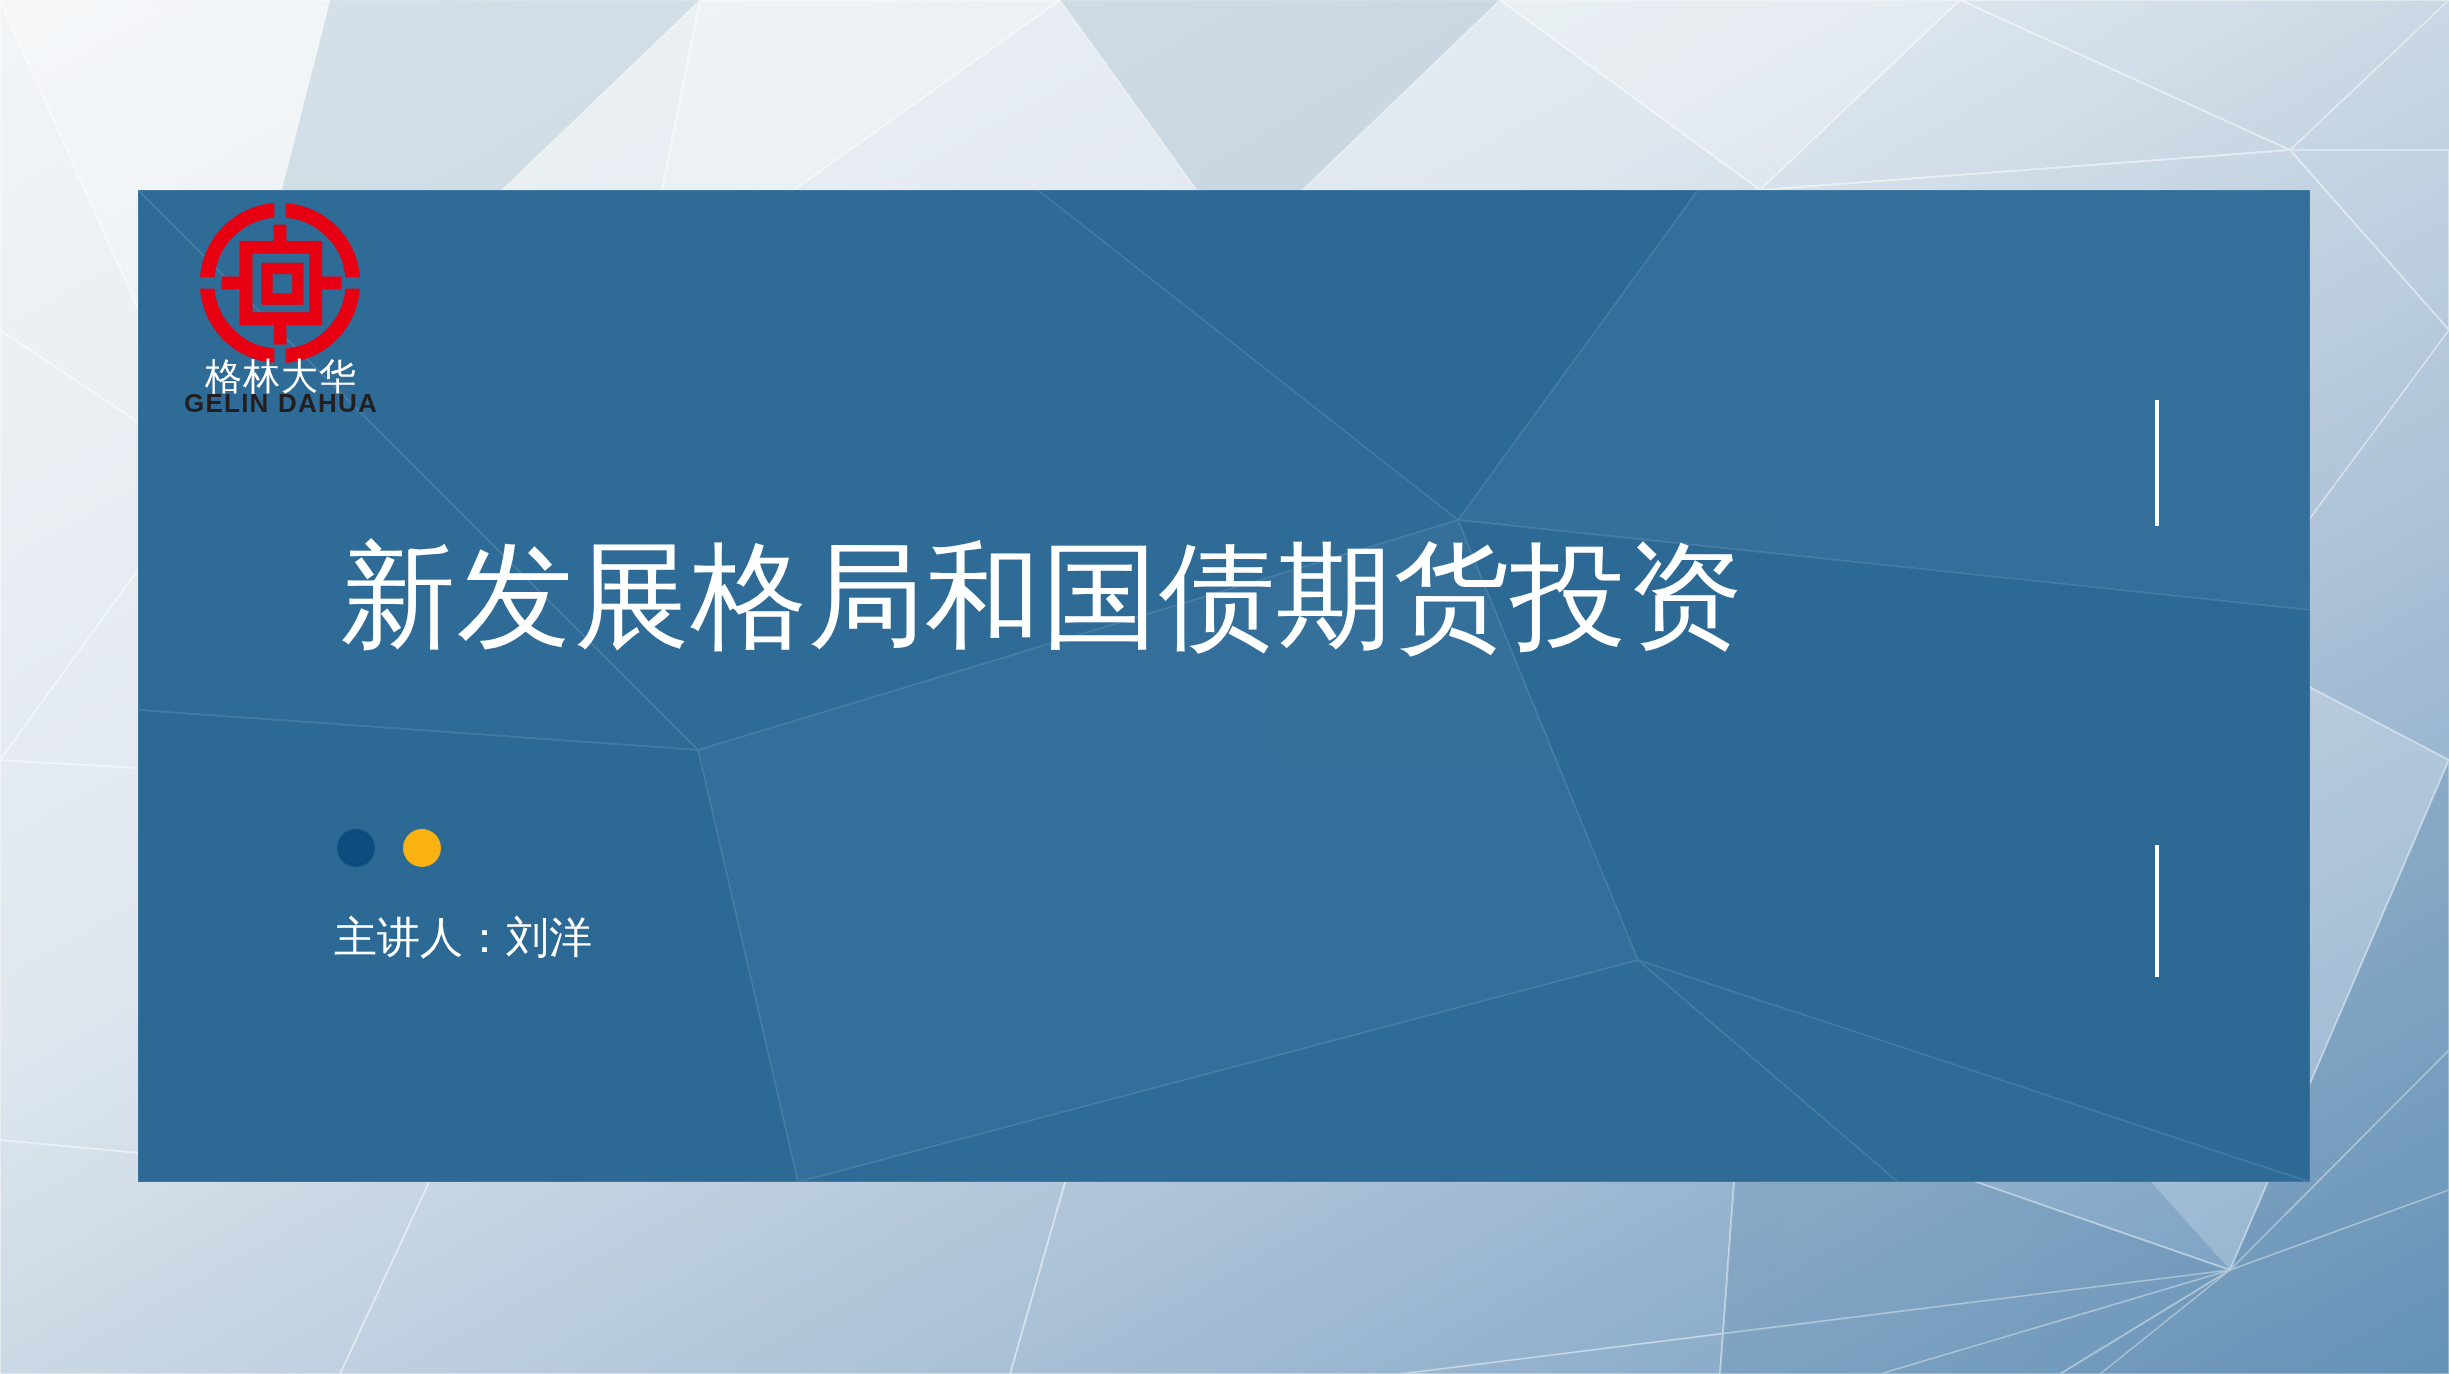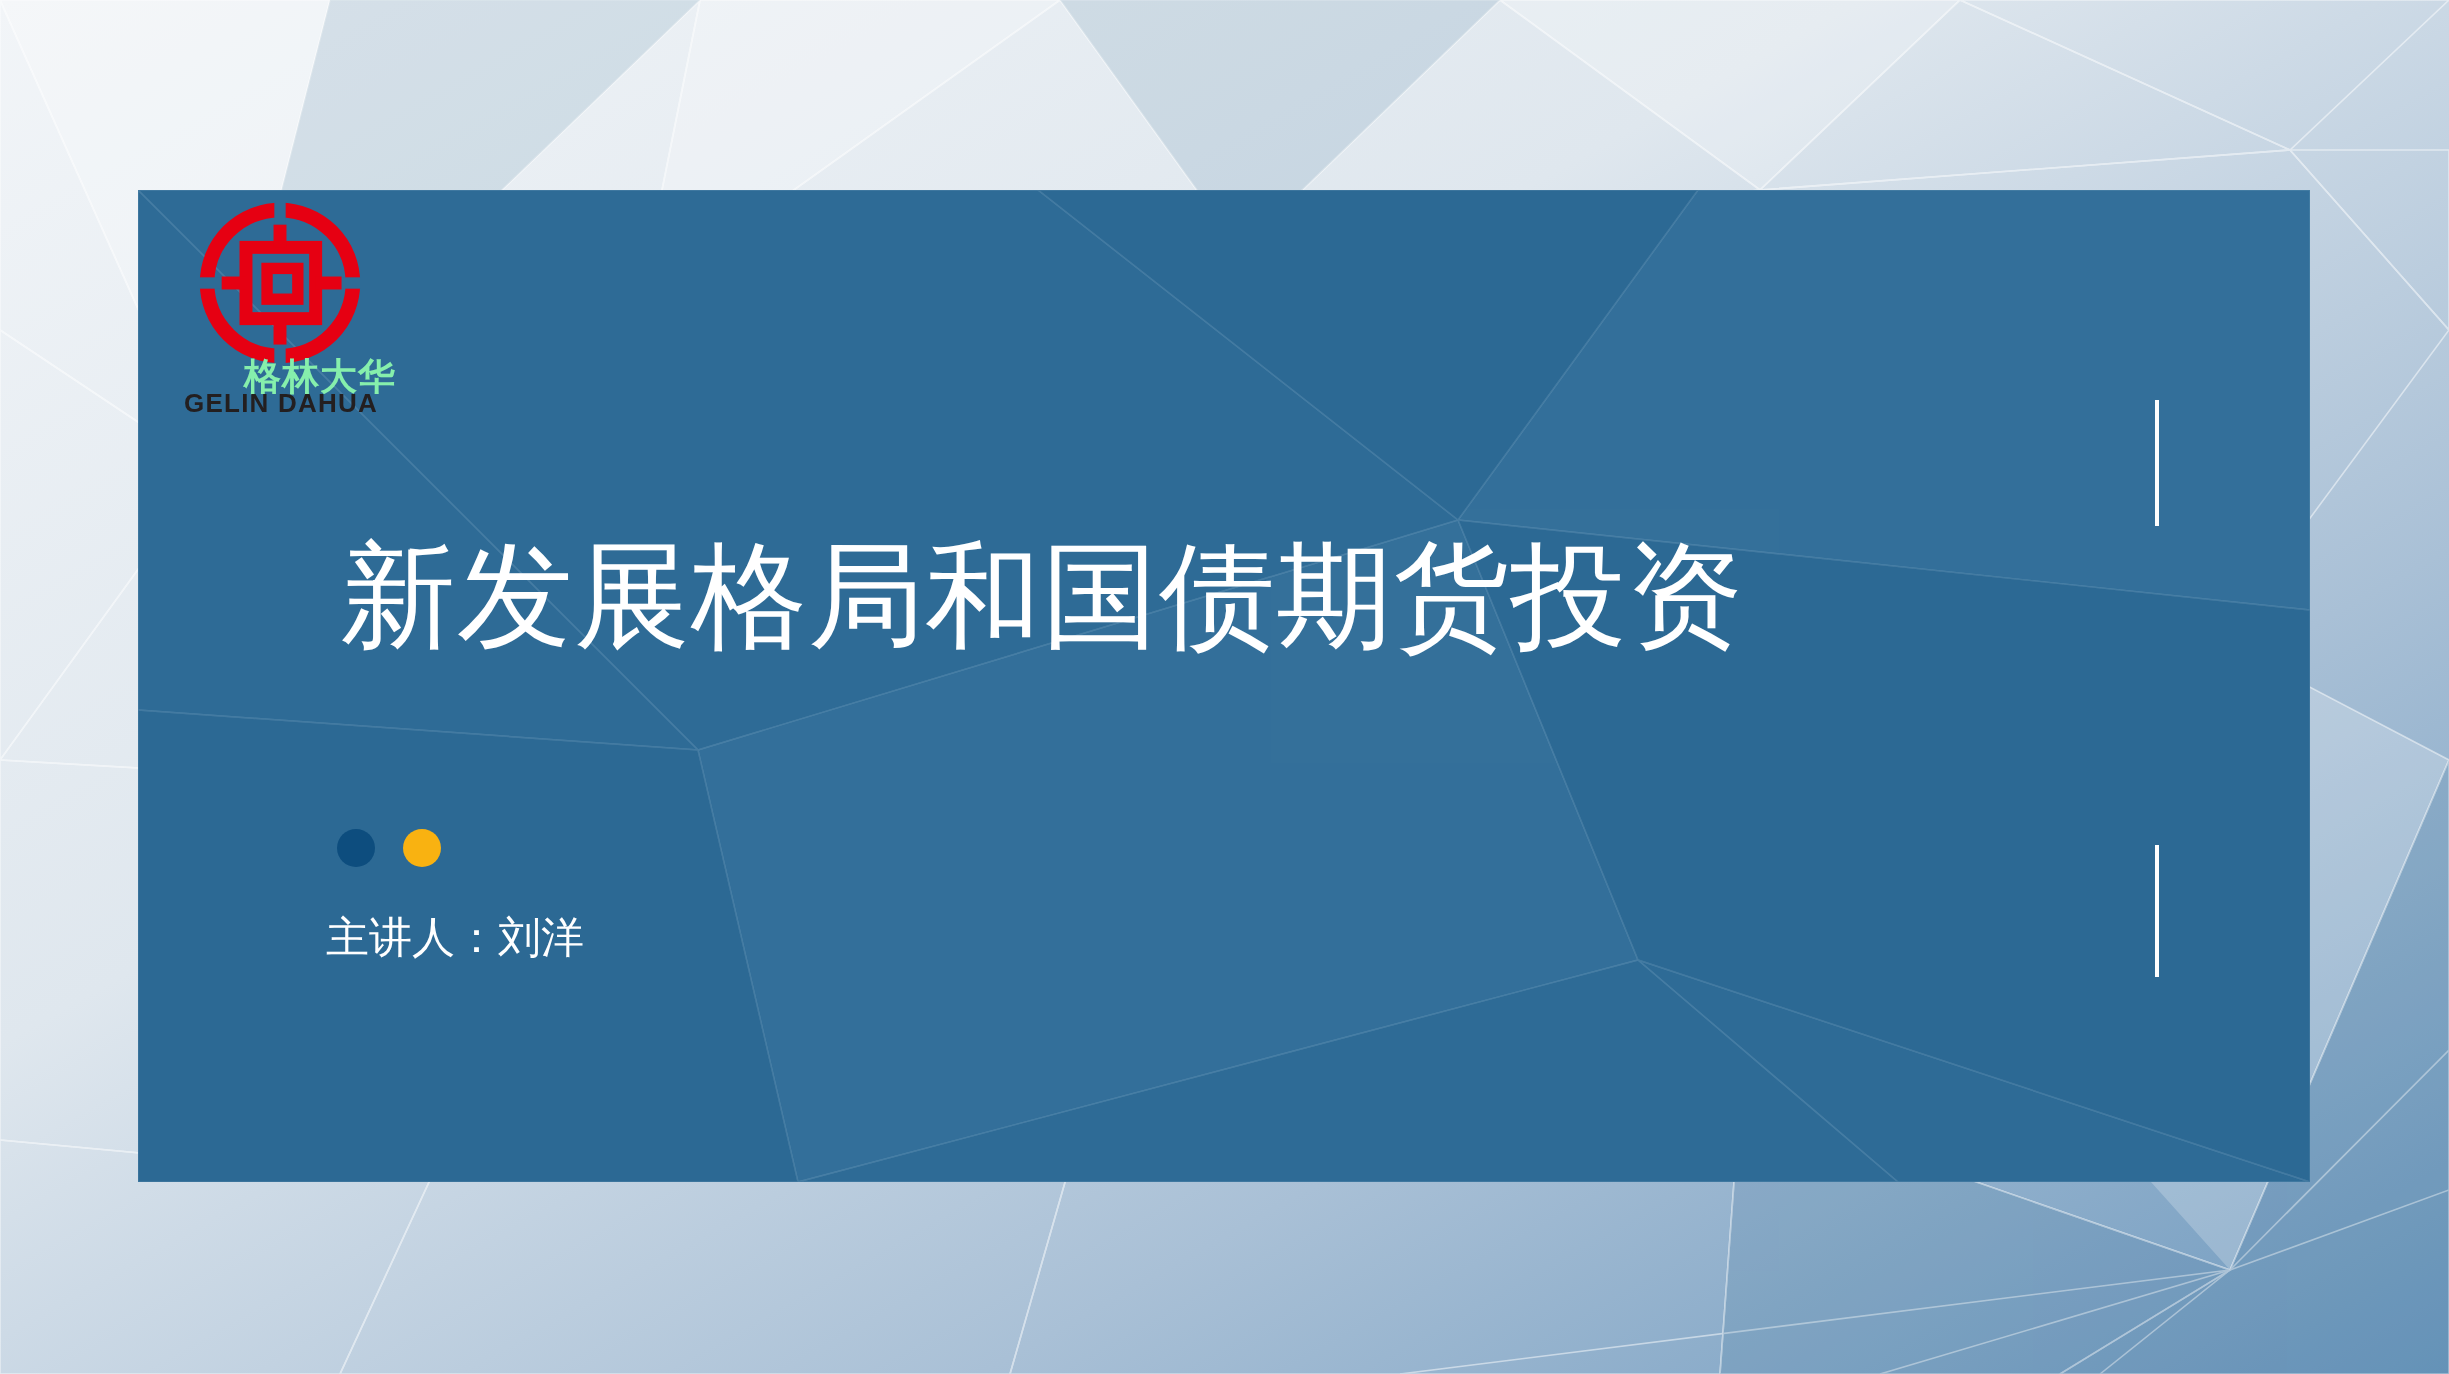--- a/index.html
+++ b/index.html
@@ -56,24 +56,24 @@
     left: 33px;
     top: 0px;
     width: 162px;
     height: 162px;
   }
   #logo .logo-cn {
     position: absolute;
     left: 0;
     top: 156px;
     width: 230px;
-    text-align: right;
+    text-align: center;
     font-size: 37px;
-    font-weight: bold;
-    color: #86efac;
+    font-weight: normal;
+    color: #ffffff;
     letter-spacing: 1px;
     line-height: 1;
     font-family: "DejaVu Sans", "Liberation Sans", sans-serif;
   }
   #logo .logo-en {
     position: absolute;
     left: 0;
     top: 188px;
     width: 230px;
     text-align: center;
@@ -109,21 +109,21 @@
   }
   .dot {
     width: 38px;
     height: 38px;
     border-radius: 50%;
   }
 
   
   #meta {
     position: absolute;
-    left: 188px;
+    left: 196px;
     top: 716px;
     color: #ffffff;
   }
   #meta .line {
     font-size: 43px;
     line-height: 1.48;
     white-space: pre;
     font-family: "DejaVu Sans", "Liberation Sans", sans-serif;
   }
 

